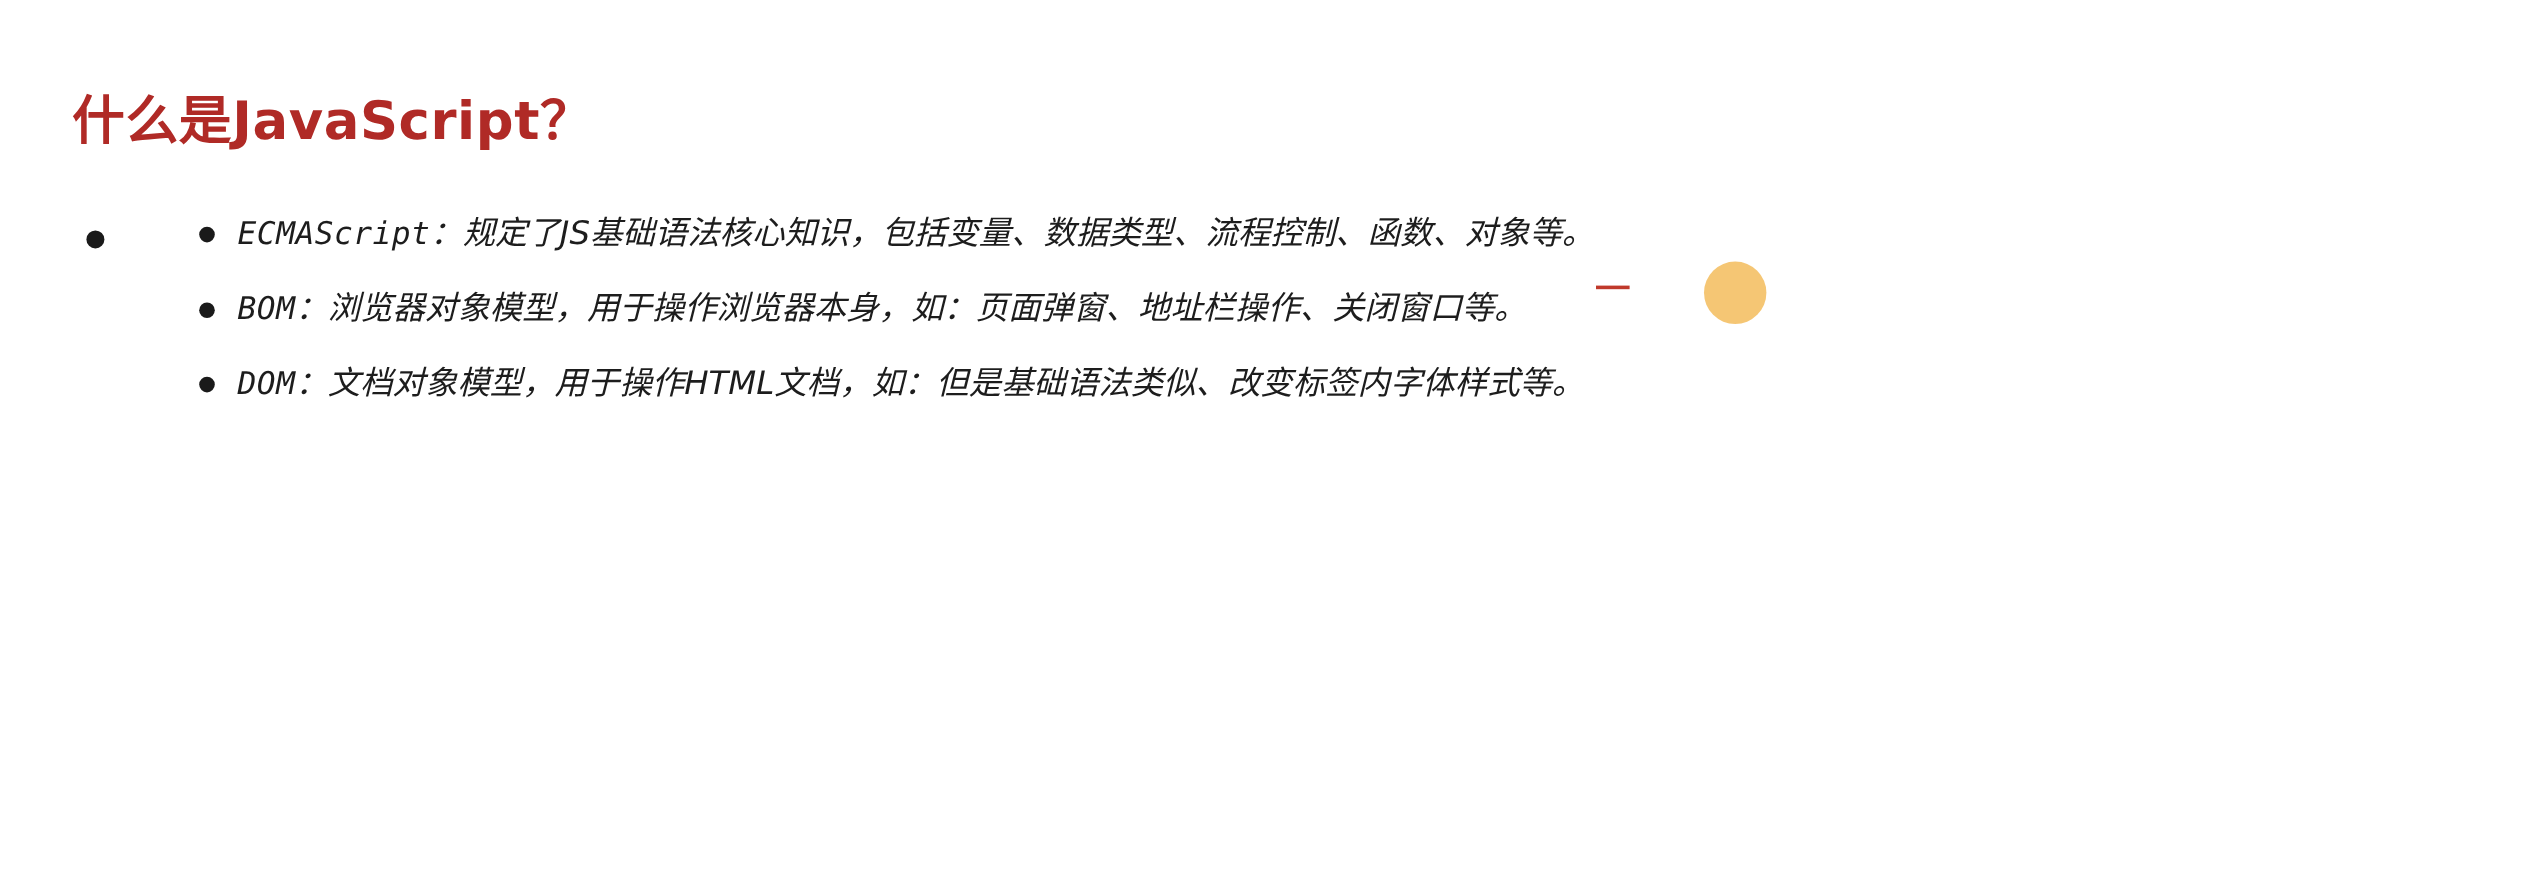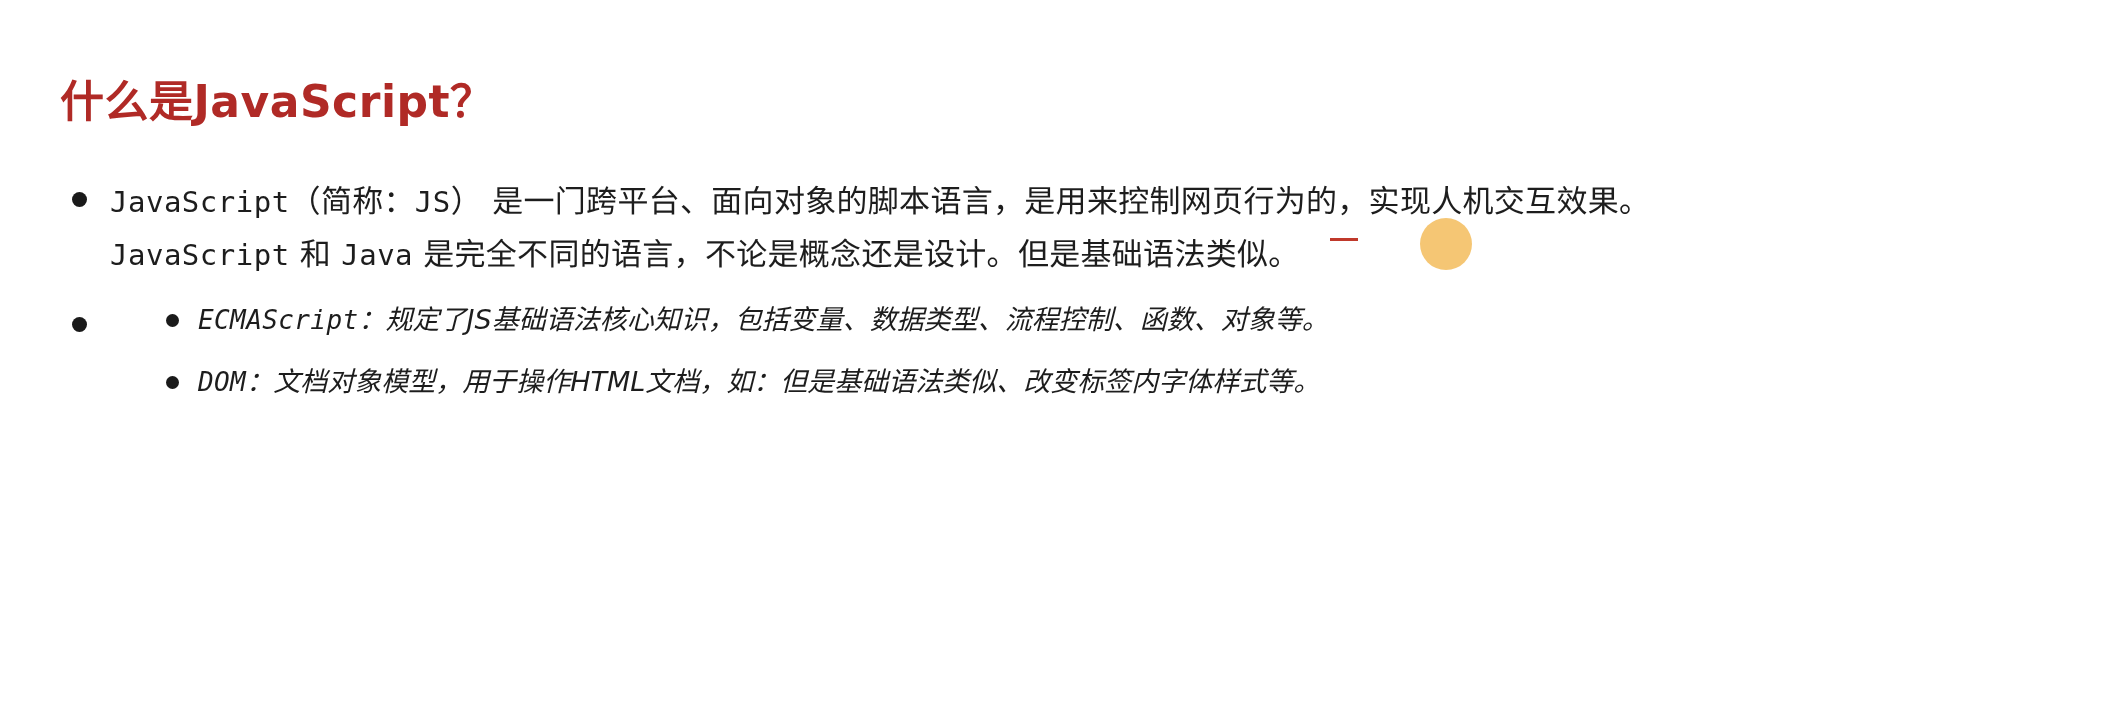--- a/index.html
+++ b/index.html
@@ -127,31 +127,28 @@
 </head>
 <body>
 
 <div class="slide">
 
   <h1 class="title">什么是JavaScript？</h1>
 
   <div class="content">
     <ul class="level1">
 
-      <li>
-        <div class="para">
-          <span class="mono">JavaScript</span><span>（简称：</span><span class="mono">JS</span><span>） 是一门跨平台、面向对象的脚本语言，是用来控制网页行为的，实现人机交互效果。</span><br>
-          <span class="mono">JavaScript</span><span> 和 </span><span class="mono">Java</span><span> 是完全不同的语言，不论是概念还是设计。但是基础语法类似。</span>
-        </div>
-      </li>
 
       <li>
         <ul class="level2">
           <li>
             <span class="mono-small">ECMAScript</span><span>：规定了JS基础语法核心知识，包括变量、数据类型、流程控制、函数、对象等。</span>
+          </li>
+          <li>
+            <span class="mono-small">BOM</span><span>：浏览器对象模型，用于操作浏览器本身，如：页面弹窗、地址栏操作、关闭窗口等。</span>
           </li>
           <li>
             <span class="mono-small">DOM</span><span>：文档对象模型，用于操作HTML文档，如：但是基础语法类似、改变标签内字体样式等。</span>
           </li>
         </ul>
       </li>
 
     </ul>
   </div>
 

